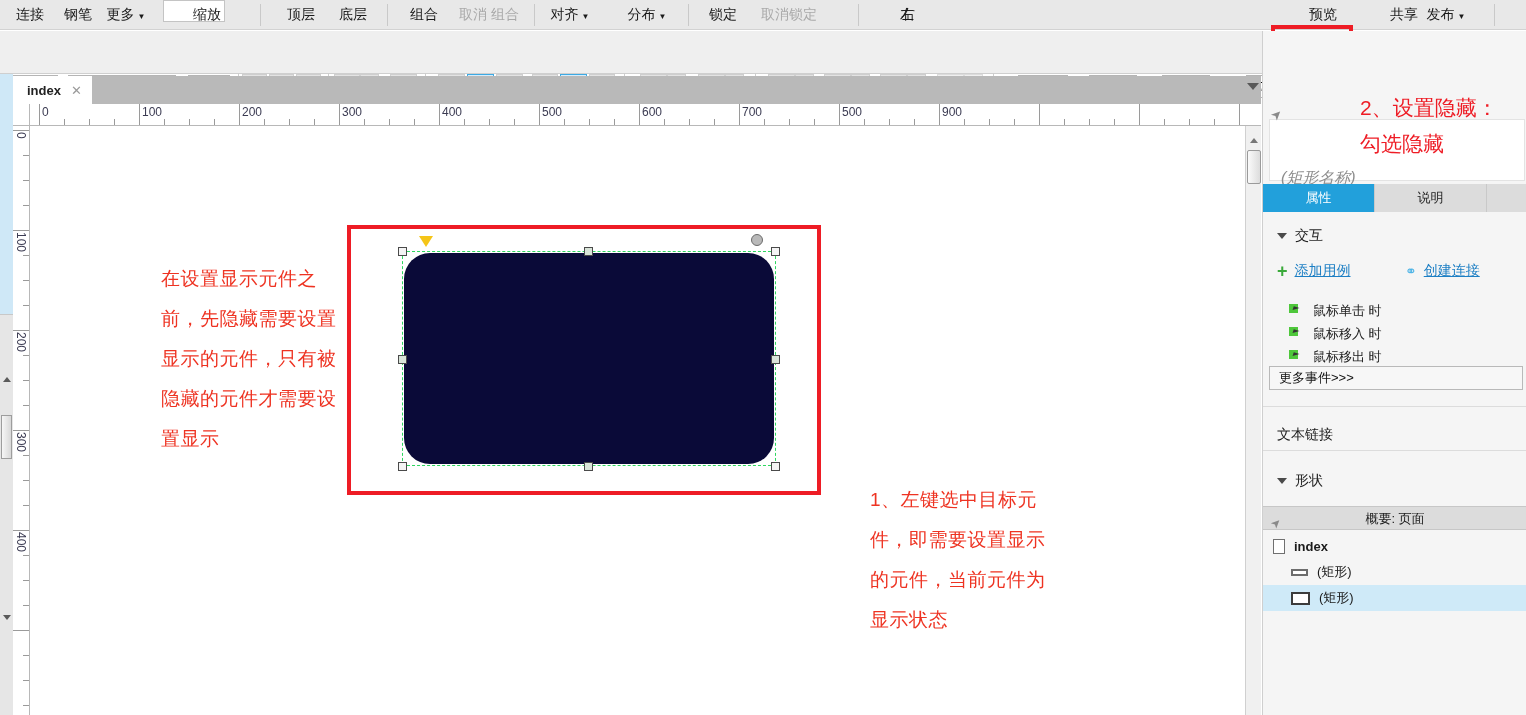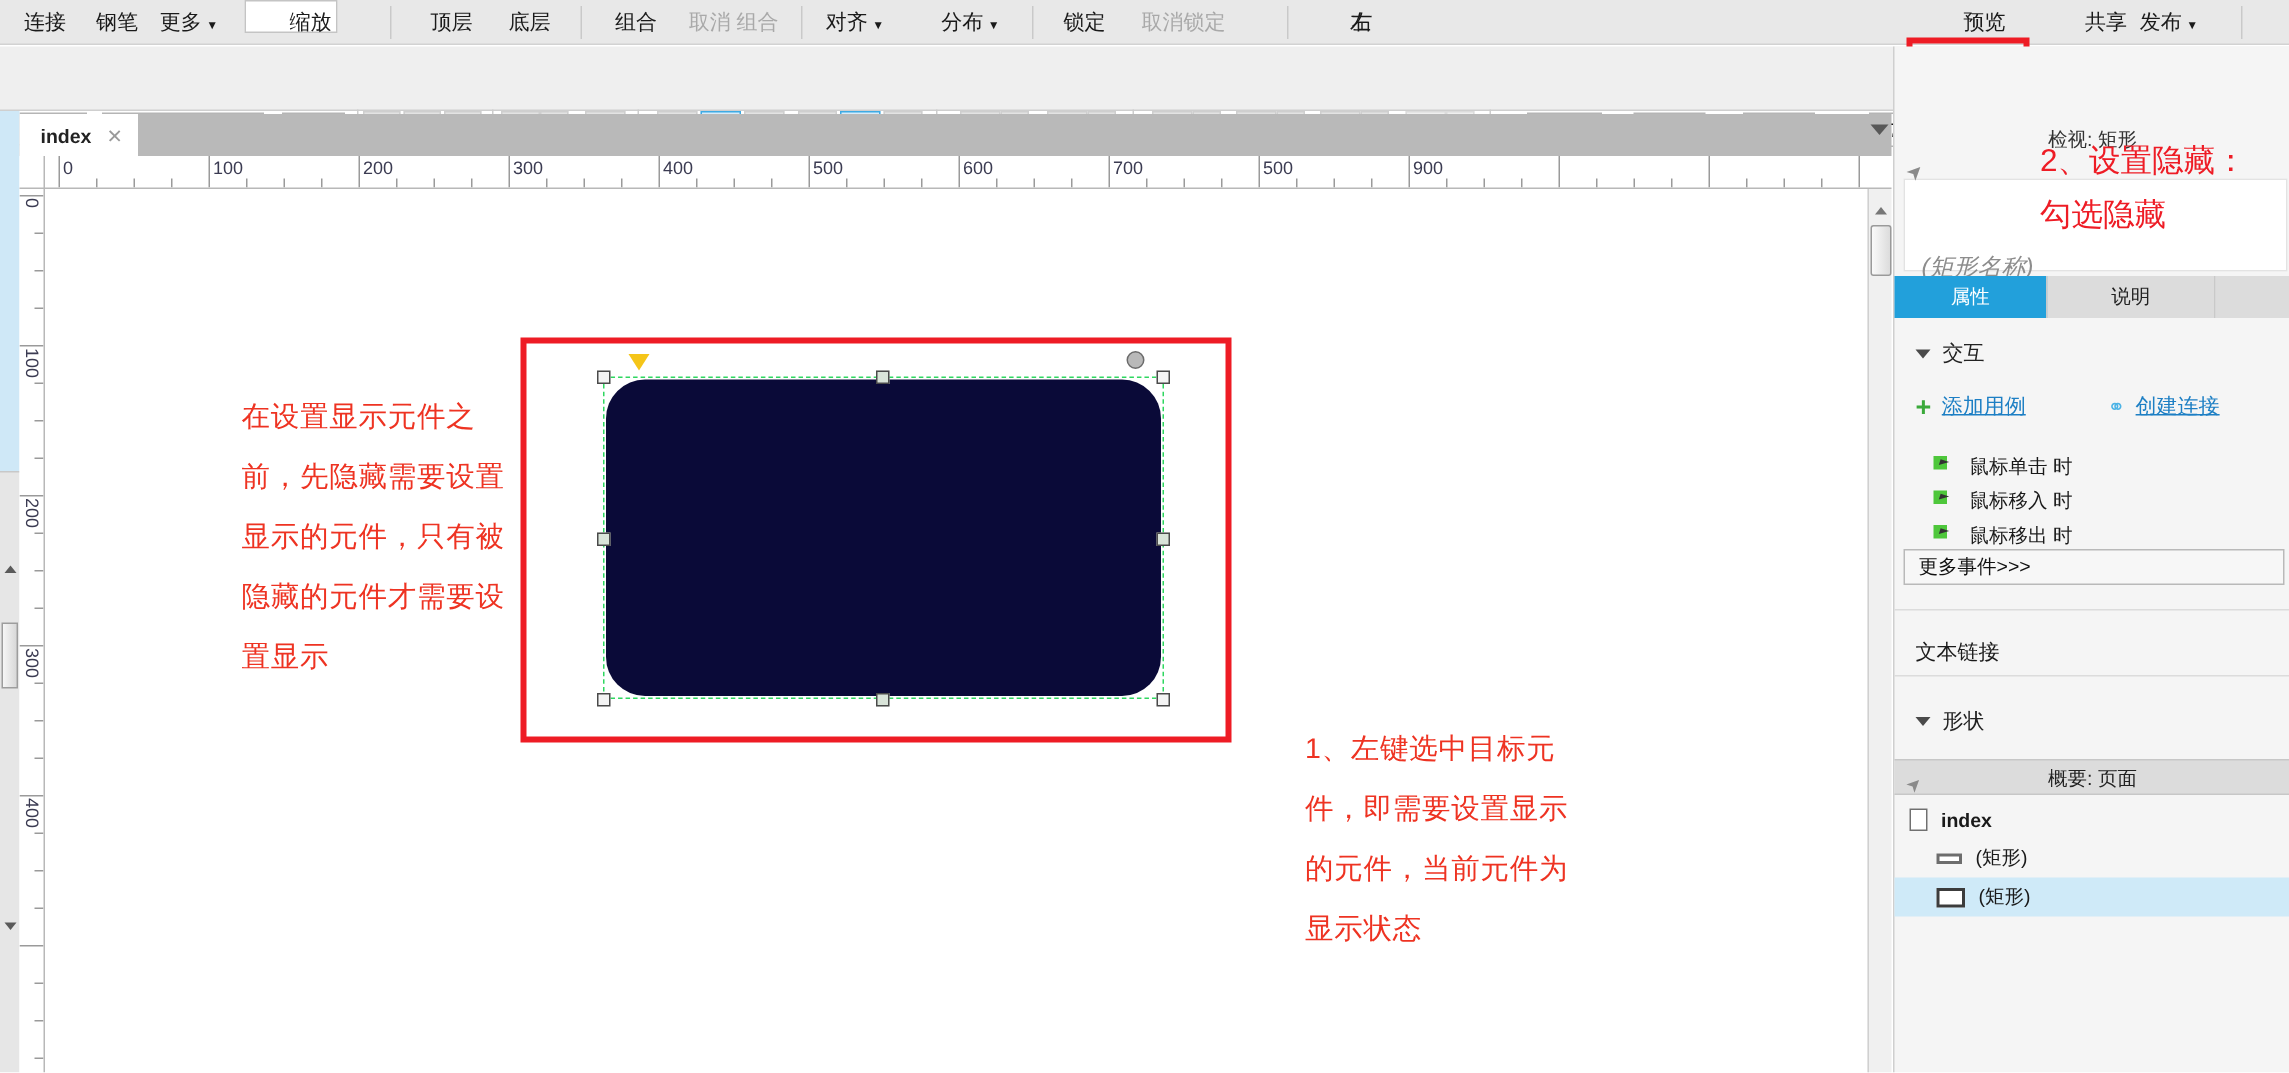--- a/index.html
+++ b/index.html
@@ -691,26 +691,25 @@
   </div>
 
   <div class="canvasScrollRight">
     <div class="csr-up"></div>
     <div class="csr-thumb"></div>
   </div>
 
   <div class="rpanel">
 
     <div class="rp-namebox"></div>
-    <div class="rp-title">检视: 矩形</div>
     <div class="rp-arrow">➤</div>
     <div class="rp-nameinput">(矩形名称)</div>
 
     <div class="rp-tabs" id="rp-tabs">
-        <div class="rp-tab sel" style="width: 102px;">
+        <div class="rp-tab sel" style="width: 112px;">
           <span>属性</span>
         </div>
         <div class="rp-tab" style="width: 112px;">
           <span>说明</span>
         </div>
         <div class="rp-tab" style="flex: 1 1 0%;"></div>
       </div>
 
     <div class="sect-hdr" style="top:192px">
       <span class="chev"></span>

